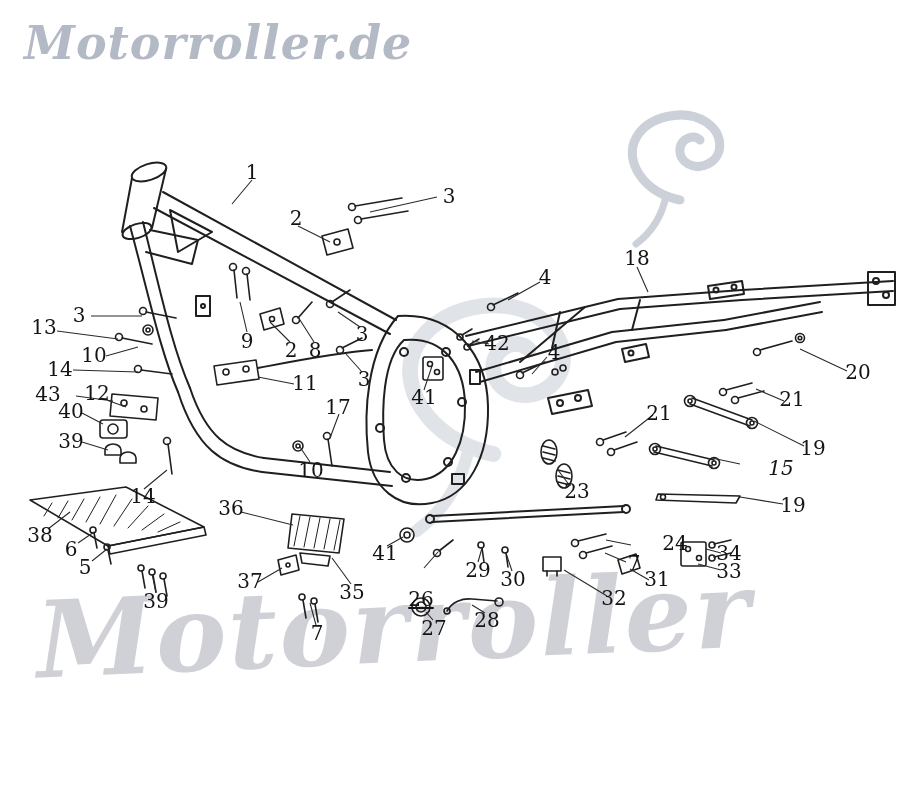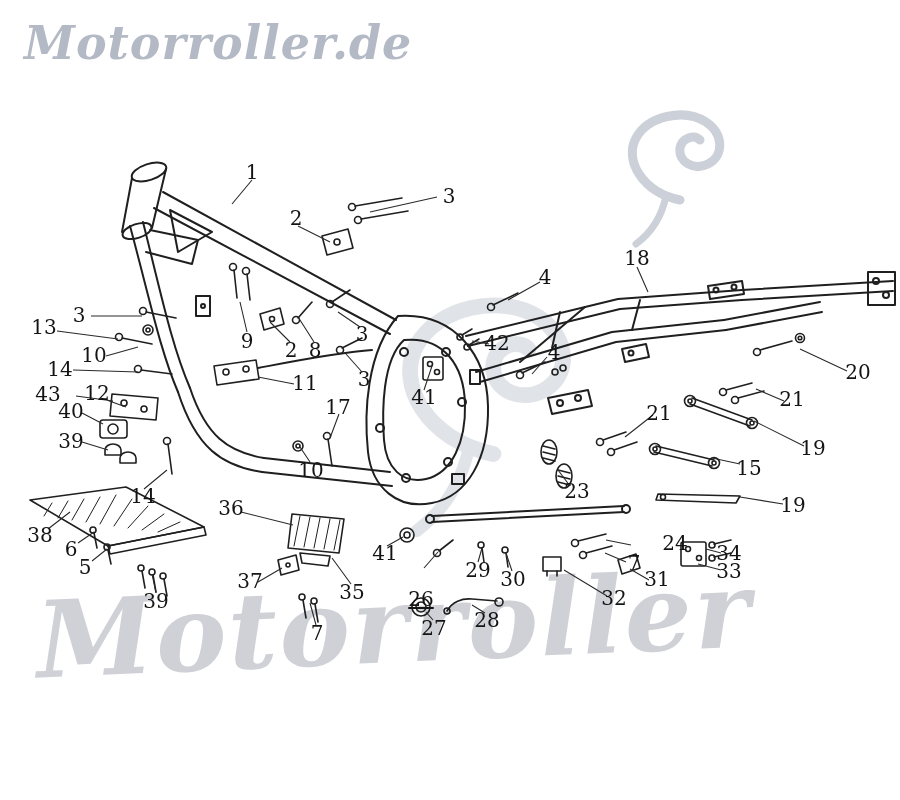--- a/index.html
+++ b/index.html
@@ -321,21 +321,21 @@
       <div class="part-label" style="left: 364px; top: 379px;">3</div>
       <div class="part-label" style="left: 48px; top: 394px;">43</div>
       <div class="part-label" style="left: 97px; top: 393px;">12</div>
       <div class="part-label" style="left: 792px; top: 399px;">21</div>
       <div class="part-label" style="left: 424px; top: 397px;">41</div>
       <div class="part-label" style="left: 338px; top: 407px;">17</div>
       <div class="part-label" style="left: 71px; top: 411px;">40</div>
       <div class="part-label" style="left: 659px; top: 413px;">21</div>
       <div class="part-label" style="left: 813px; top: 448px;">19</div>
       <div class="part-label" style="left: 71px; top: 441px;">39</div>
-      <div class="part-label" style="left: 749px; top: 468px;">15</div>
+      <div class="part-label" style="left: 781px; top: 468px; font-style: italic;">15</div>
       <div class="part-label" style="left: 311px; top: 470px;">10</div>
       <div class="part-label" style="left: 577px; top: 491px;">23</div>
       <div class="part-label" style="left: 143px; top: 496px;">14</div>
       <div class="part-label" style="left: 793px; top: 505px;">19</div>
       <div class="part-label" style="left: 231px; top: 508px;">36</div>
       <div class="part-label" style="left: 40px; top: 535px;">38</div>
       <div class="part-label" style="left: 385px; top: 553px;">41</div>
       <div class="part-label" style="left: 639px; top: 543px; margin-left: 36px;">24</div>
       <div class="part-label" style="left: 71px; top: 549px;">6</div>
       <div class="part-label" style="left: 729px; top: 553px;">34</div>

